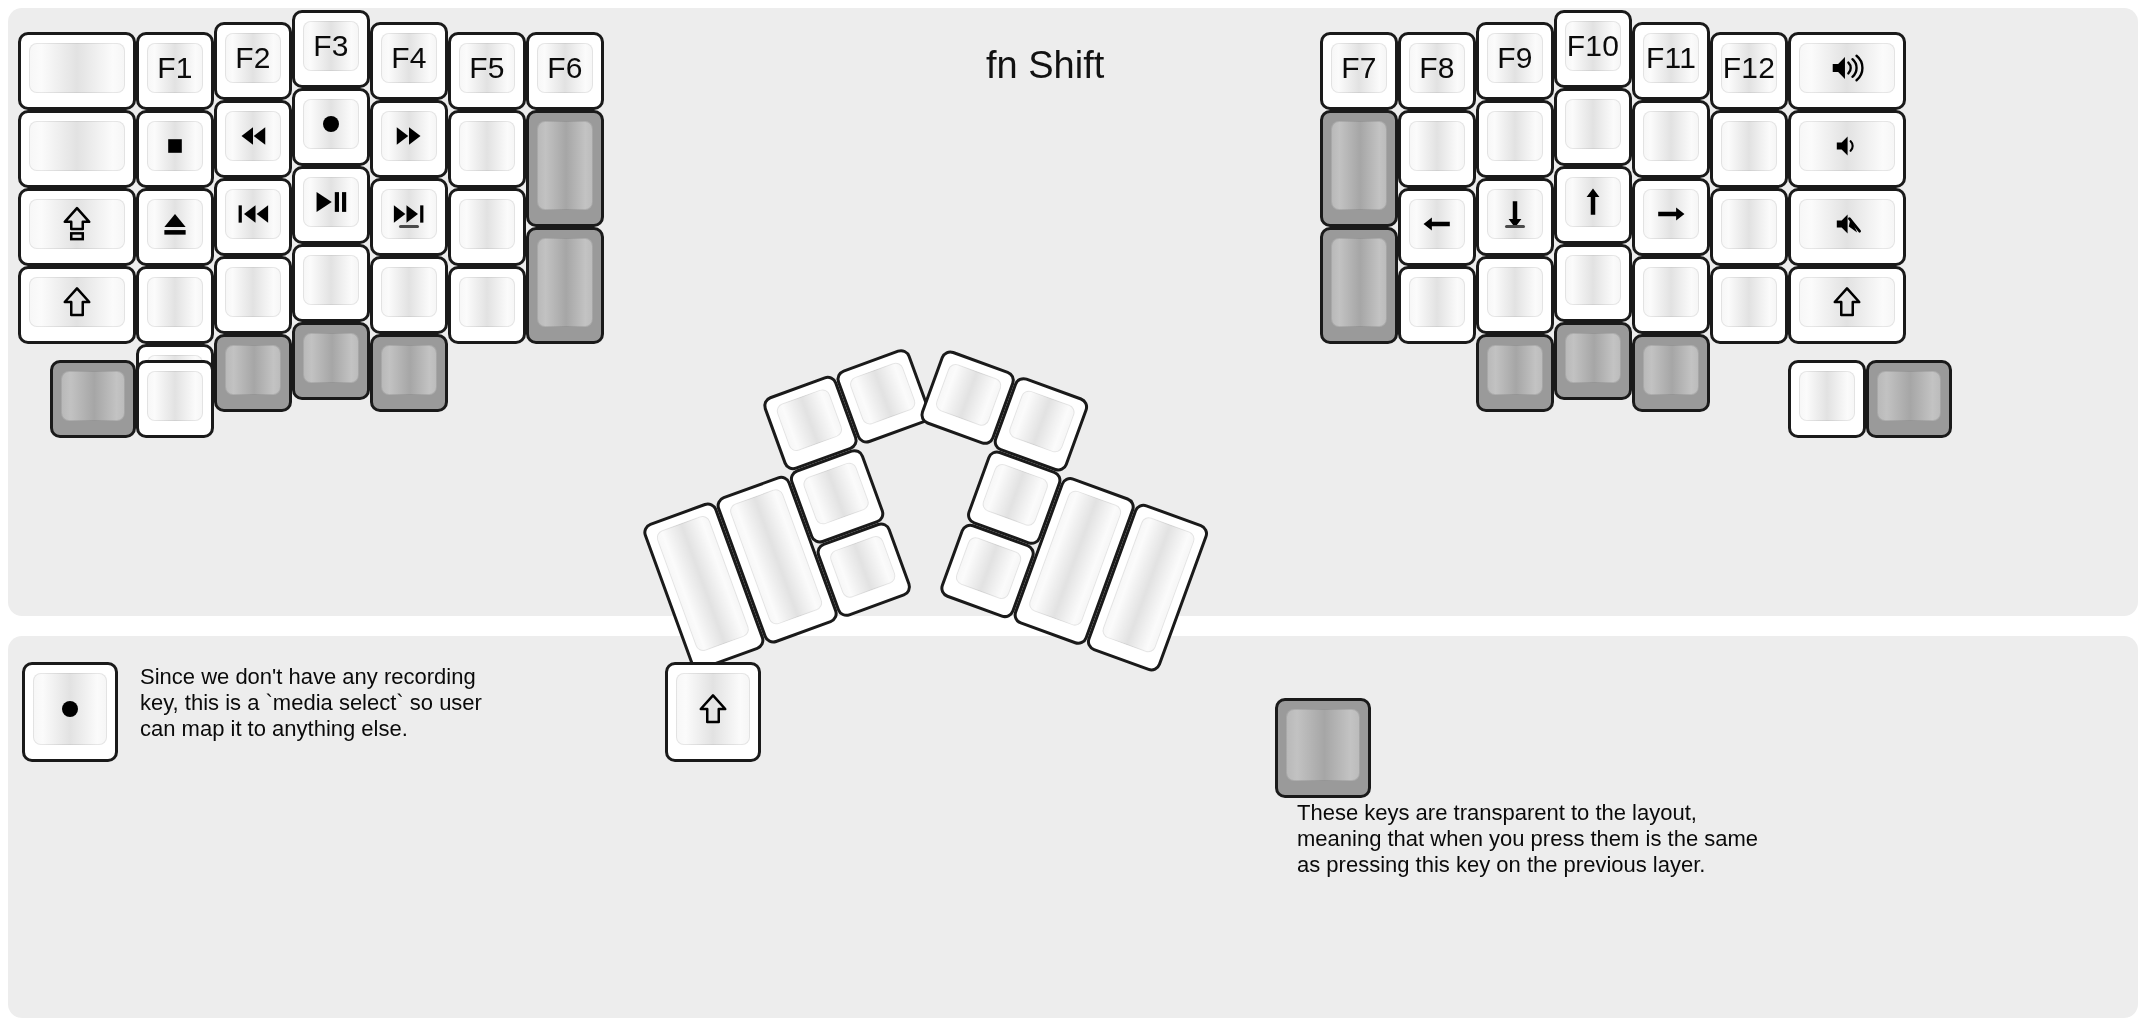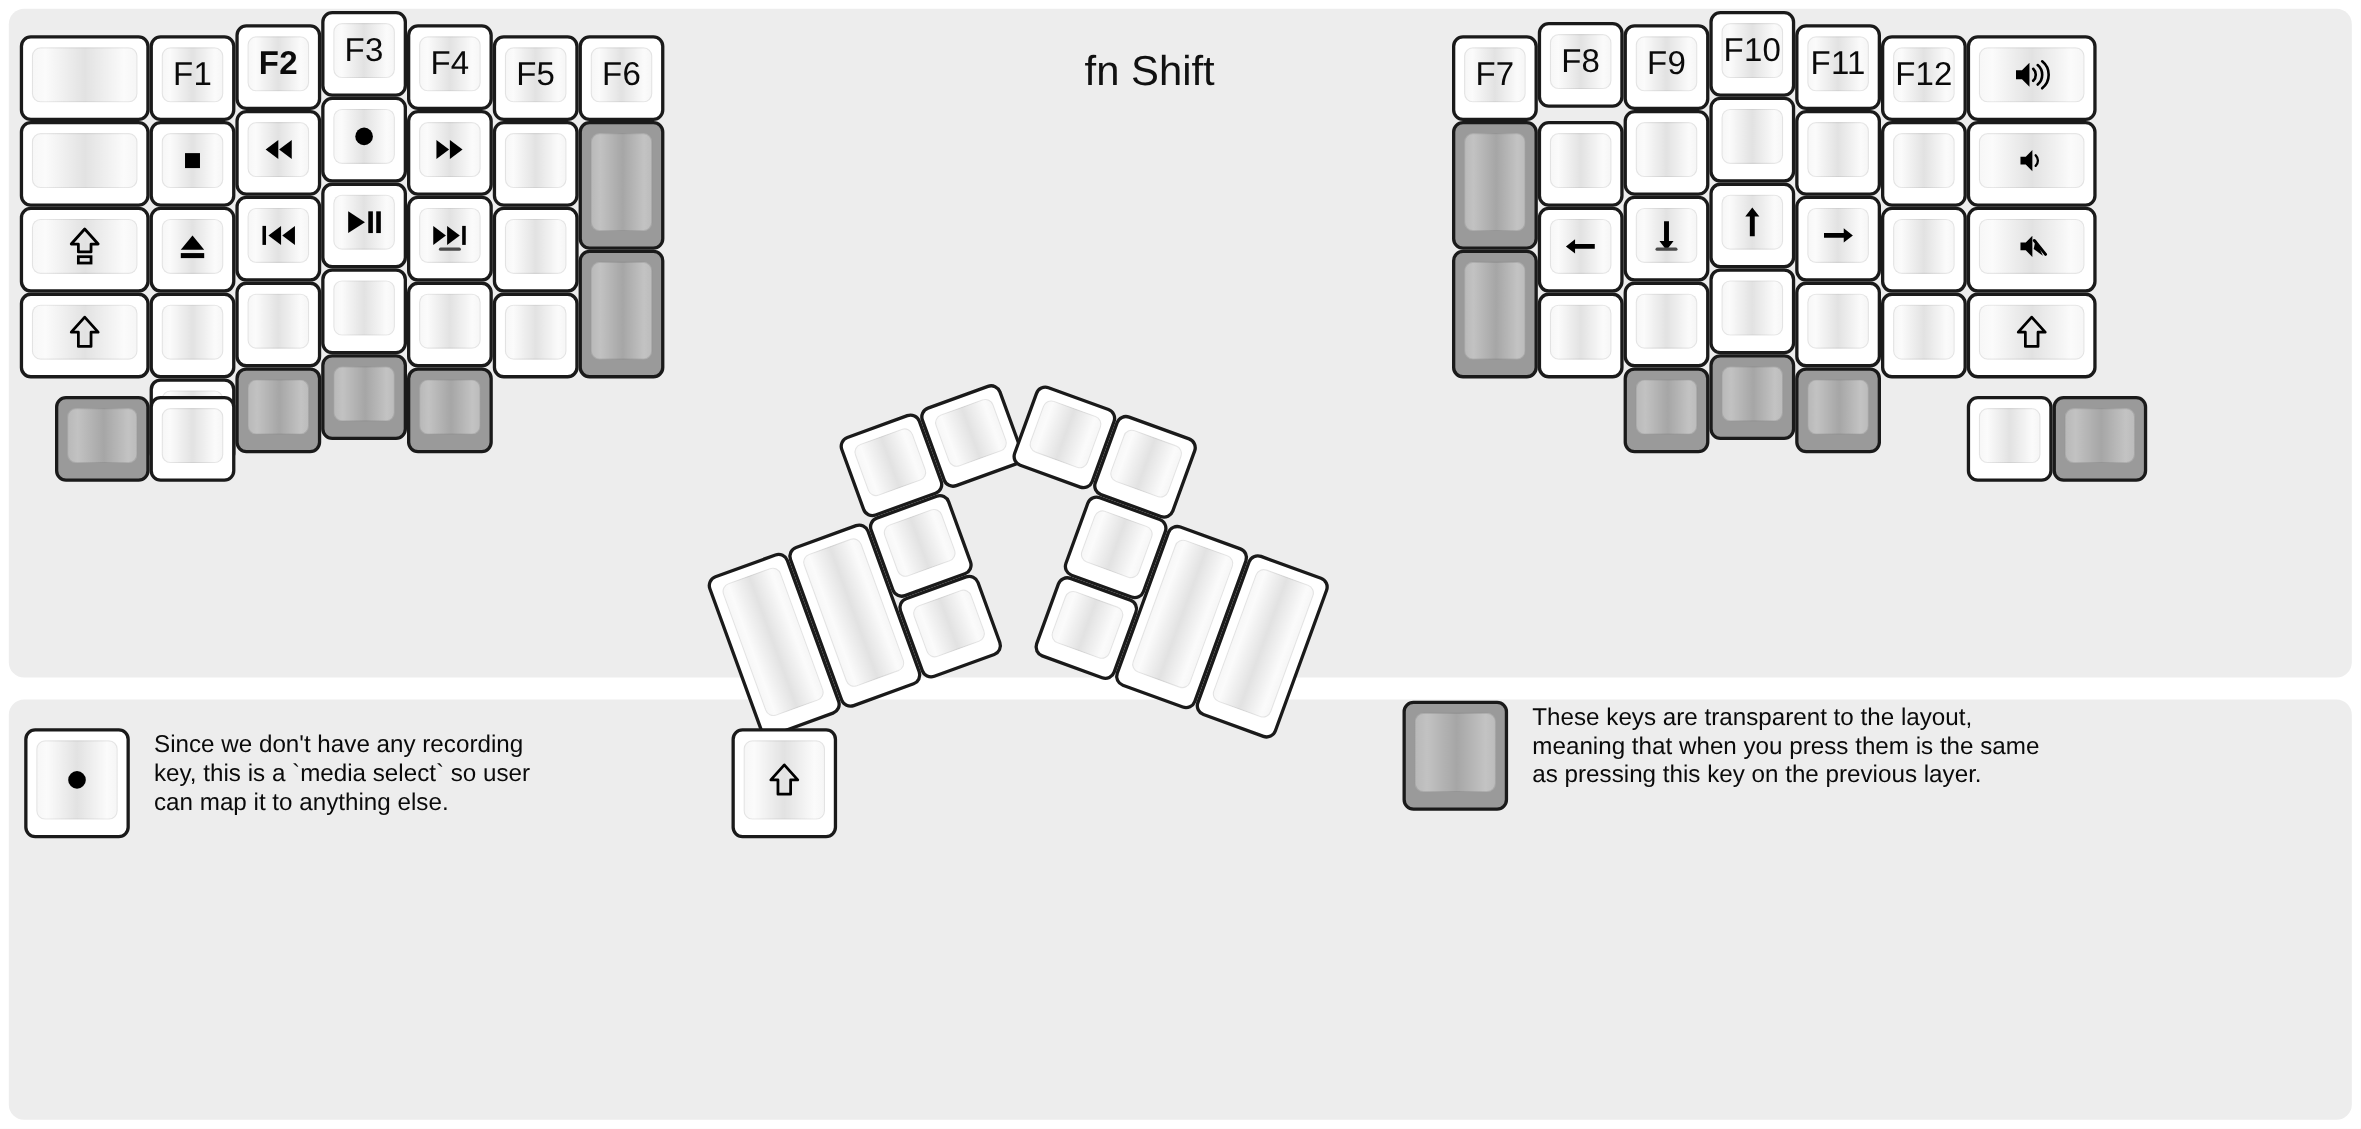--- a/index.html
+++ b/index.html
@@ -156,21 +156,21 @@
             </svg>
           </span>
         </div>
       </div>
       <div class="key" style="left: 136px; top: 266px; width: 78px; height: 78px;">
         <div class="top"></div>
       </div>
       <div class="key" style="left: 136px; top: 344px; width: 78px; height: 78px;">
         <div class="top"></div>
       </div>
-      <div class="key" style="left: 214px; top: 22px; width: 78px; height: 78px; font-weight: bold;">
+      <div class="key" style="left: 214px; top: 22px; width: 78px; height: 78px;">
         <div class="top">
           <span class="lbl">F2</span>
         </div>
       </div>
       <div class="key" style="left: 214px; top: 100px; width: 78px; height: 78px;">
         <div class="top">
           <span class="glyph">
             <svg width="44" height="36" viewBox="0 0 100 100" fill="#000">
               <path d="M50 26 L50 74 L18 50 Z"></path>
               <path d="M84 26 L84 74 L52 50 Z"></path>
@@ -294,21 +294,21 @@
         <div class="top">
           <span class="lbl">F7</span>
         </div>
       </div>
       <div class="key trans" style="left: 1320px; top: 110px; width: 78px; height: 117px;">
         <div class="top"></div>
       </div>
       <div class="key trans" style="left: 1320px; top: 227px; width: 78px; height: 117px;">
         <div class="top"></div>
       </div>
-      <div class="key" style="left: 1398px; top: 20px; width: 78px; height: 78px;">
+      <div class="key" style="left: 1398px; top: 32px; width: 78px; height: 78px;">
         <div class="top">
           <span class="lbl">F8</span>
         </div>
       </div>
       <div class="key" style="left: 1398px; top: 110px; width: 78px; height: 78px;">
         <div class="top"></div>
       </div>
       <div class="key" style="left: 1398px; top: 188px; width: 78px; height: 78px;">
         <div class="top">
           <span class="glyph">
@@ -518,21 +518,21 @@
             <div class="top">
               <span class="glyph">
                 <svg width="36" height="36" viewBox="0 0 100 100" fill="#000">
                   <path d="M50 12 L84 50 L66 50 L66 86 L34 86 L34 50 L16 50 Z" fill="none" stroke="#000" stroke-width="7" stroke-linejoin="round"></path>
                 </svg>
               </span>
             </div>
           </div>
         </div>
       </div>
-      <div class="legend-item" style="left: 1275px; top: 637px;">
+      <div class="legend-item" style="left: 1275px; top: 698px; flex-direction: column;">
         <div class="legend-key">
           <div class="key trans" style="left: 0px; top: 0px; width: 96px; height: 100px;">
             <div class="top"></div>
           </div>
         </div>
         <div class="legend-text">These keys are transparent to the layout,
 meaning that when you press them is the same
 as pressing this key on the previous layer.</div>
       </div>
     </div>

